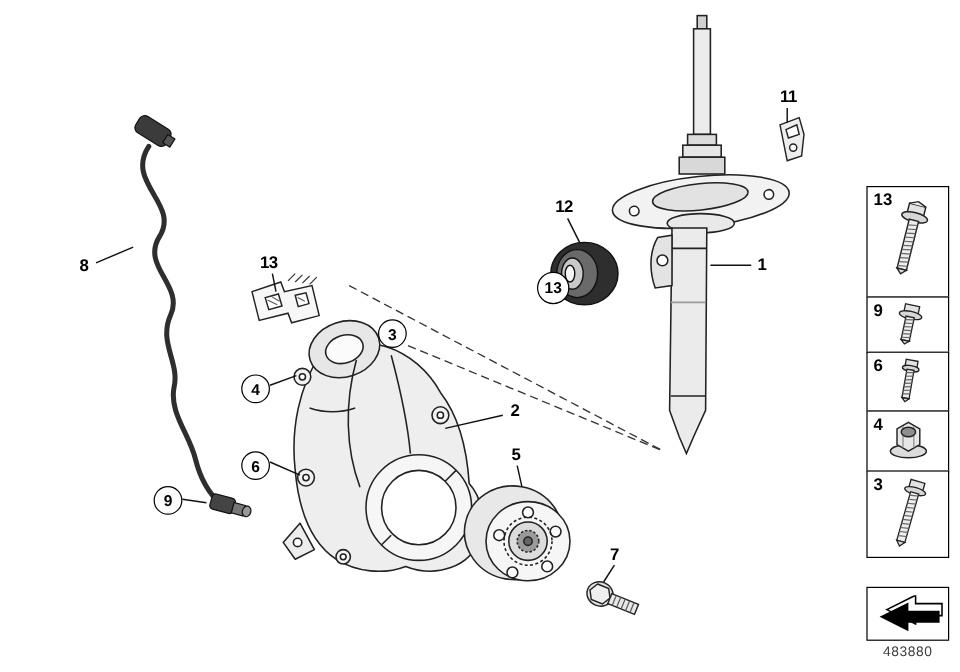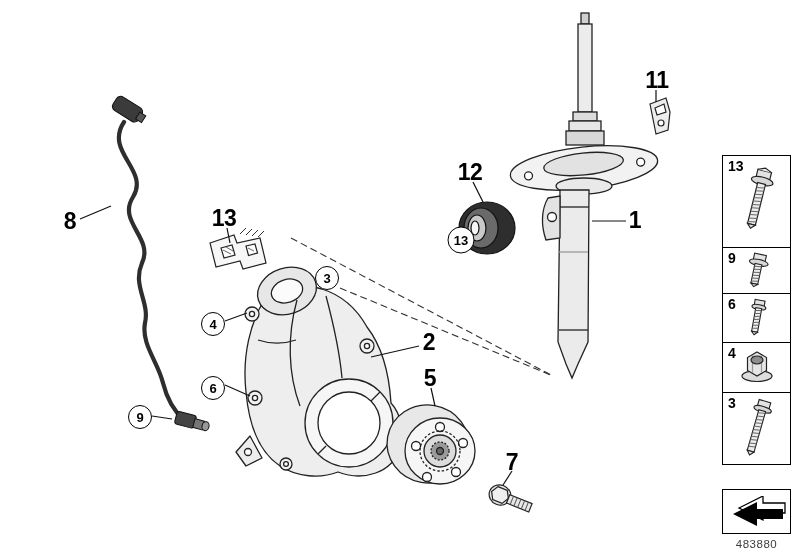--- a/index.html
+++ b/index.html
@@ -6,21 +6,21 @@
   html, body { margin: 0; padding: 0; background: #ffffff; }
   .stage {
     position: relative; width: 800px; height: 560px; background: #fff;
     font-family: "Liberation Sans", sans-serif; overflow: hidden;
   }
   .art { position: absolute; left: 0; top: 0; }
   .callout {
     position: absolute; transform: translate(-50%,-50%);
     font-weight: 700; color: #000; cursor: pointer; user-select: none;
   }
-  .callout.plain { font-size: 23px; letter-spacing: -0.5px; }
+  .callout.plain { font-size: 14px; letter-spacing: -0.5px; }
   .callout.circled {
     width: 24px; height: 24px; border: 1.7px solid #000; border-radius: 50%;
     background: #fff; font-size: 13px; display: flex; align-items: center; justify-content: center;
   }
   .callout.circled.wide { width: 27px; height: 27px; }
   .legend { position: absolute; left: 722px; top: 155px; width: 69px; }
   .legend-box {
     position: relative; width: 69px; border: 1.5px solid #000; background: #fff;
     display: flex; align-items: center; justify-content: center; cursor: pointer;
   }

